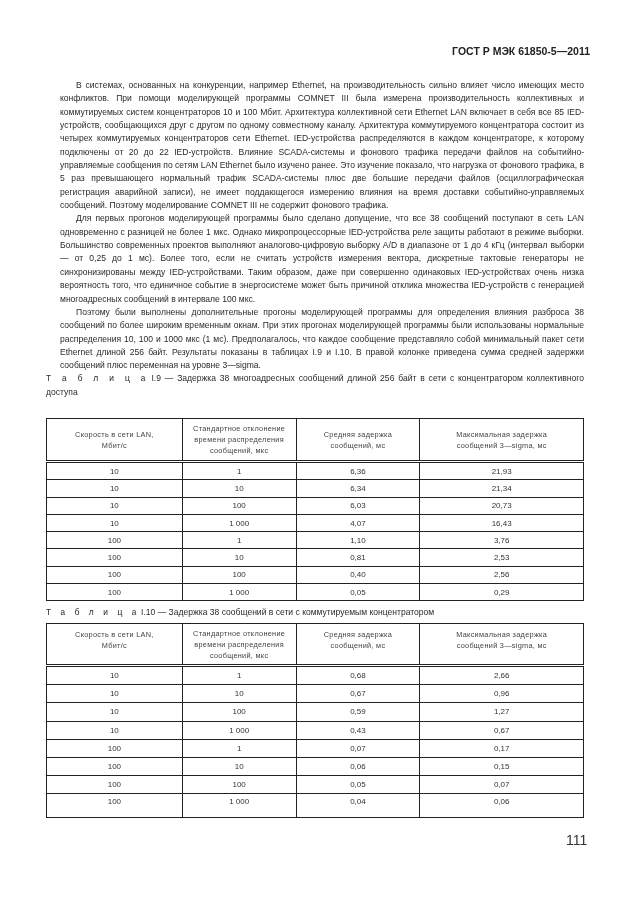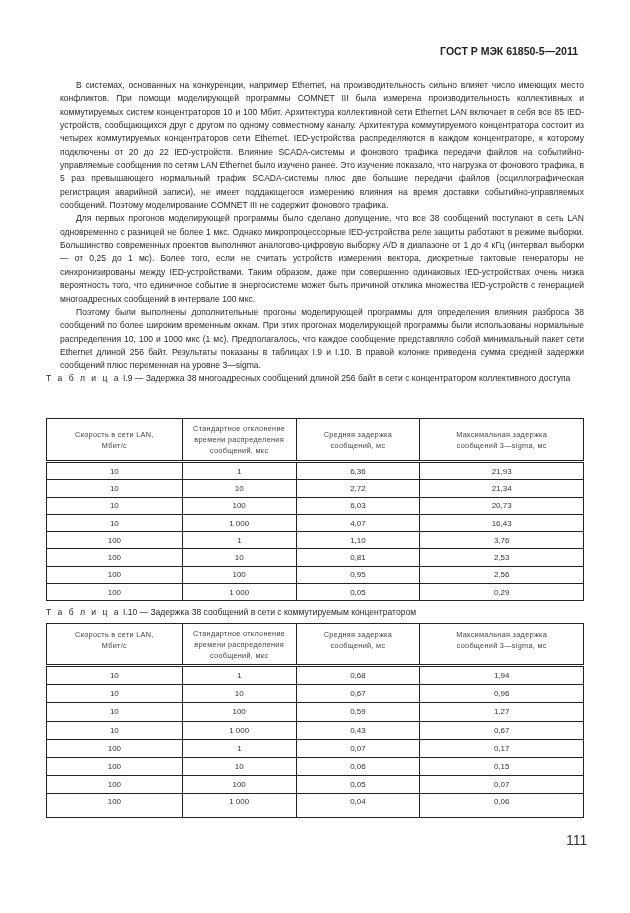--- a/index.html
+++ b/index.html
@@ -1,29 +1,29 @@
 <!DOCTYPE html>
 <html><head>
 <meta charset="utf-8">
 <style>
   html,body{margin:0;padding:0;background:#fff;}
   body{width:630px;height:913px;position:relative;overflow:hidden;font-family:"Liberation Sans",sans-serif;color:#2a2a2a;}
-  .hdr{position:absolute;top:45px;right:52px;font-weight:bold;font-size:10.5px;color:#222;}
+  .hdr{position:absolute;top:45px;right:40px;font-weight:bold;font-size:10.5px;color:#222;}
   .body{position:absolute;left:60px;top:79px;width:524px;font-size:8.55px;line-height:13.35px;text-align:justify;}
   .body p{margin:0;text-indent:16px;}
   .body .h{text-indent:16px;font-weight:bold;}
   .cap{position:absolute;left:46px;font-size:8.55px;line-height:13.3px;width:538px;text-align:justify;}
   table{position:absolute;left:46px;width:538px;border-collapse:collapse;font-size:8px;color:#333;border-radius:17px;}
   td,th{border:1px solid #222;text-align:center;padding:0;font-weight:normal;}
   th{font-size:7.3px;line-height:11px;letter-spacing:0.3px;color:#444;vertical-align:middle;}
   thead tr{border-bottom:3px double #222;}
   .t1 td{height:16.3px;}
   .t2 td{height:17.2px;}
   .pg{position:absolute;left:566px;top:832px;font-size:14px;color:#333;}
-  .sp{letter-spacing:2px;}
+  .sp{letter-spacing:2px;font-family:Liberation Mono, monospace;}
 </style>
 </head>
 <body>
 
 <div class="hdr">ГОСТ Р МЭК 61850-5—2011</div>
 
 <div class="body">
   <p>В системах, основанных на конкуренции, например Ethernet, на производительность сильно влияет число имеющих место конфликтов. При помощи моделирующей программы COMNET III была измерена производительность коллективных и коммутируемых систем концентраторов 10 и 100 Мбит. Архитектура коллективной сети Ethernet LAN включает в себя все 85 IED-устройств, сообщающихся друг с другом по одному совместному каналу. Архитектура коммутируемого концентратора состоит из четырех коммутируемых концентраторов сети Ethernet. IED-устройства распределяются в каждом концентраторе, к которому подключены от 20 до 22 IED-устройств. Влияние SCADA-системы и фонового трафика передачи файлов на событийно-управляемые сообщения по сетям LAN Ethernet было изучено ранее. Это изучение показало, что нагрузка от фонового трафика, в 5 раз превышающего нормальный трафик SCADA-системы плюс две большие передачи файлов (осциллографическая регистрация аварийной записи), не имеет поддающегося измерению влияния на время доставки событийно-управляемых сообщений. Поэтому моделирование COMNET III не содержит фонового трафика.</p>
   <p>Для первых прогонов моделирующей программы было сделано допущение, что все 38 сообщений поступают в сеть LAN одновременно с разницей не более 1 мкс. Однако микропроцессорные IED-устройства реле защиты работают в режиме выборки. Большинство современных проектов выполняют аналогово-цифровую выборку A/D в диапазоне от 1 до 4 кГц (интервал выборки — от 0,25 до 1 мс). Более того, если не считать устройств измерения вектора, дискретные тактовые генераторы не синхронизированы между IED-устройствами. Таким образом, даже при совершенно одинаковых IED-устройствах очень низка вероятность того, что единичное событие в энергосистеме может быть причиной отклика множества IED-устройств с генерацией многоадресных сообщений в интервале 100 мкс.</p>
   <p>Поэтому были выполнены дополнительные прогоны моделирующей программы для определения влияния разброса 38 сообщений по более широким временным окнам. При этих прогонах моделирующей программы были использованы нормальные распределения 10, 100 и 1000 мкс (1 мс). Предполагалось, что каждое сообщение представляло собой минимальный пакет сети Ethernet длиной 256 байт. Результаты показаны в таблицах I.9 и I.10. В правой колонке приведена сумма средней задержки сообщений плюс переменная на уровне 3—sigma.</p>
@@ -52,21 +52,21 @@
   <tbody>
     <tr>
         <td>10</td>
         <td>1</td>
         <td>6,36</td>
         <td>21,93</td>
       </tr>
     <tr>
         <td>10</td>
         <td>10</td>
-        <td>2,72</td>
+        <td>6,34</td>
         <td>21,34</td>
       </tr>
     <tr>
         <td>10</td>
         <td>100</td>
         <td>6,03</td>
         <td>20,73</td>
       </tr>
     <tr>
         <td>10</td>
@@ -82,21 +82,21 @@
       </tr>
     <tr>
         <td>100</td>
         <td>10</td>
         <td>0,81</td>
         <td>2,53</td>
       </tr>
     <tr>
         <td>100</td>
         <td>100</td>
-        <td>0,95</td>
+        <td>0,40</td>
         <td>2,56</td>
       </tr>
     <tr>
         <td>100</td>
         <td>1 000</td>
         <td>0,05</td>
         <td>0,29</td>
       </tr>
   </tbody>
 </table>
@@ -119,21 +119,21 @@
       <th style="padding:0 6px;">Стандартное отклонение времени распределения сообщений, мкс</th>
       <th style="padding:0 24px;vertical-align:top;padding-top:5px;">Средняя задержка сообщений, мс</th>
       <th style="padding:0 18px;vertical-align:top;padding-top:5px;">Максимальная задержка сообщений 3—sigma, мс</th>
     </tr>
   </thead>
   <tbody>
     <tr>
         <td>10</td>
         <td>1</td>
         <td>0,68</td>
-        <td>1,94</td>
+        <td>2,66</td>
       </tr>
     <tr>
         <td>10</td>
         <td>10</td>
         <td>0,67</td>
         <td>0,96</td>
       </tr>
     <tr>
         <td>10</td>
         <td>100</td>

